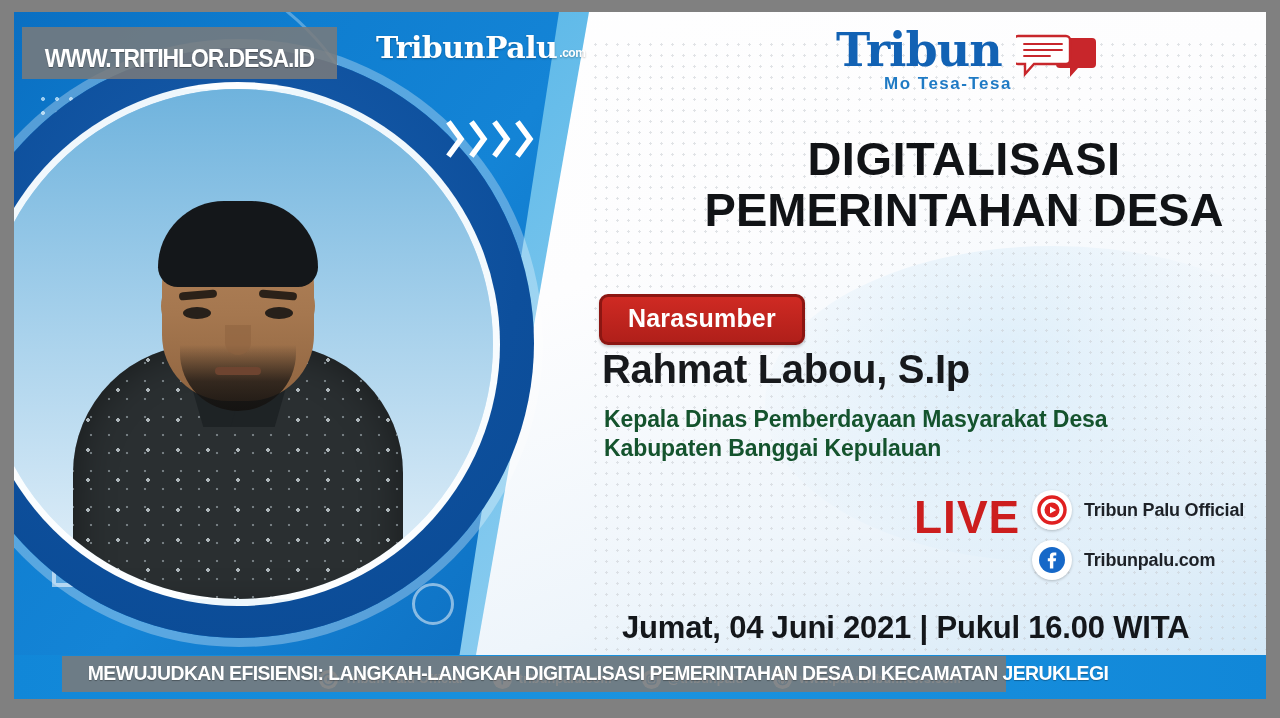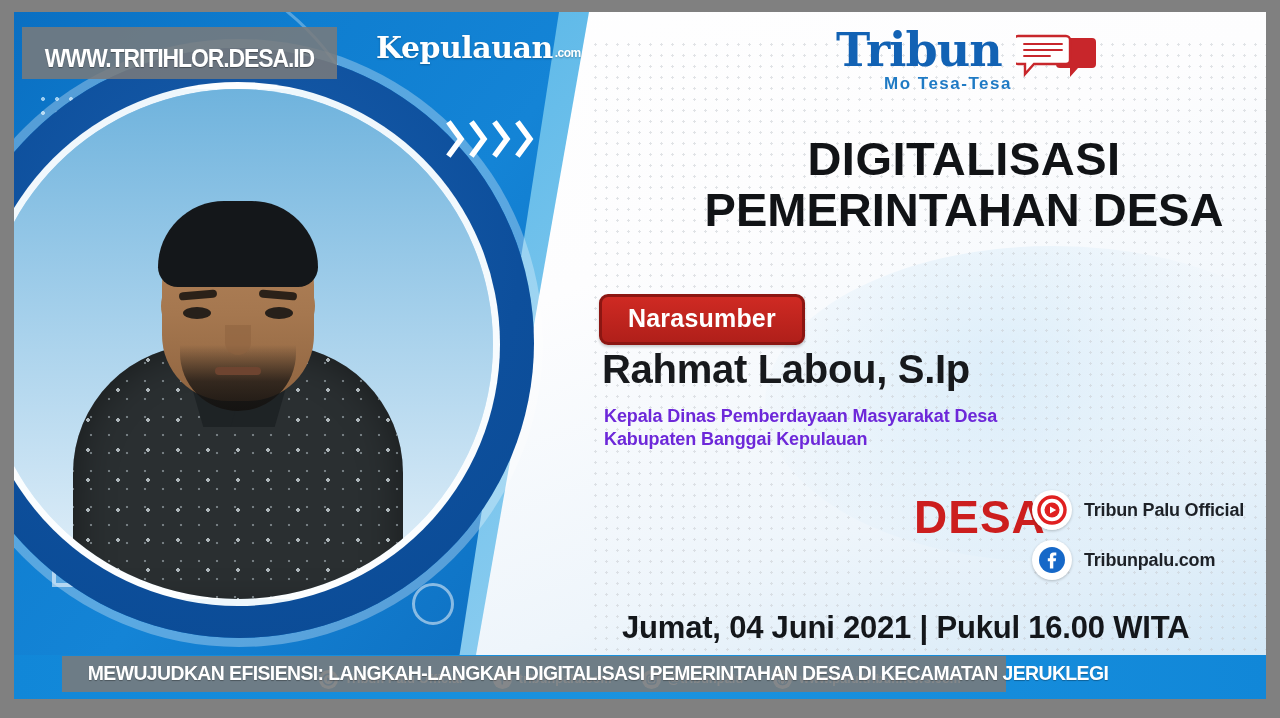--- a/index.html
+++ b/index.html
@@ -260,21 +260,21 @@
     box-shadow:0 2px 3px rgba(0,0,0,.2);
   }
 
   .speaker-name{
     position:absolute; left:588px; top:335px;
     font-size:40px; font-weight:bold; color:#17191c;
     letter-spacing:-.3px;
   }
   .speaker-role{
     position:absolute; left:590px; top:393px;
-    font-size:18px; font-weight:bold; color:#6d28d9;
+    font-size:23px; font-weight:bold; color:#14532d;
     line-height:1.27;
     letter-spacing:-.1px;
   }
 
   
   .live-word{
     position:absolute; left:900px; top:478px;
     font-size:46px; font-weight:bold; color:#cc1e1e;
     letter-spacing:1px;
     font-family:"Liberation Sans", sans-serif;
@@ -400,21 +400,21 @@
         </svg>
       <svg class="chev" viewBox="0 0 20 38">
           <path d="M4 4 L15 19 L4 34" stroke="#ffffff" stroke-width="5.5" fill="none" stroke-linecap="square"></path>
         </svg>
       <svg class="chev" viewBox="0 0 20 38">
           <path d="M4 4 L15 19 L4 34" stroke="#ffffff" stroke-width="5.5" fill="none" stroke-linecap="square"></path>
         </svg>
     </div>
 
     <div class="logo-tribunpalu">
-      <span>Kepulauan</span>
+      <span>TribunPalu</span>
       <span class="dotcom">.com</span>
     </div>
 
     <div class="logo-tribun-main">
       <div>
         <div class="logo-tribun-word">Tribun</div>
         <div class="logo-tribun-tag">Mo Tesa-Tesa</div>
       </div>
       <div class="bubbles">
         <svg width="80" height="54" viewBox="0 0 80 54">
@@ -434,21 +434,21 @@
       <div class="l2">PEMERINTAHAN DESA</div>
     </div>
 
     <div class="badge">Narasumber</div>
     <div class="speaker-name">Rahmat Labou, S.Ip</div>
     <div class="speaker-role">
       <div>Kepala Dinas Pemberdayaan Masyarakat Desa</div>
       <div>Kabupaten Banggai Kepulauan</div>
     </div>
 
-    <div class="live-word">DESA</div>
+    <div class="live-word">LIVE</div>
 
     <div class="social-row yt">
       <div class="sicon">
         <svg width="30" height="30" viewBox="0 0 30 30">
           <circle cx="15" cy="15" r="13" fill="none" stroke="#e02020" stroke-width="3.4"></circle>
           <circle cx="15" cy="15" r="7.5" fill="#e02020"></circle>
           <polygon points="13,11.6 19.2,15 13,18.4" fill="#ffffff"></polygon>
         </svg>
       </div>
       <span class="social-label">Tribun Palu Official</span>

